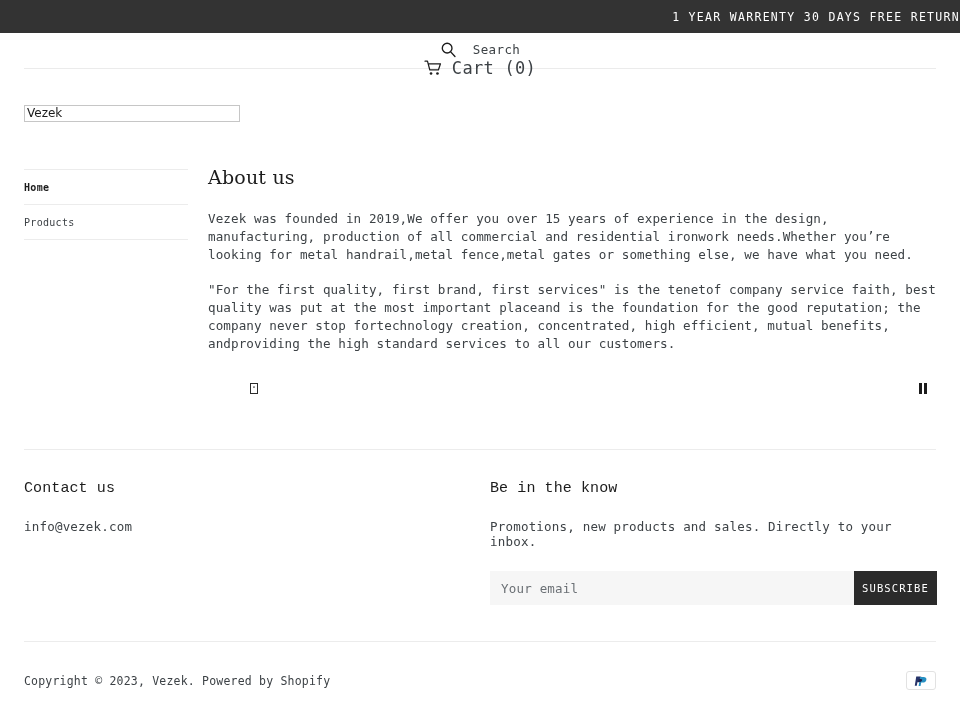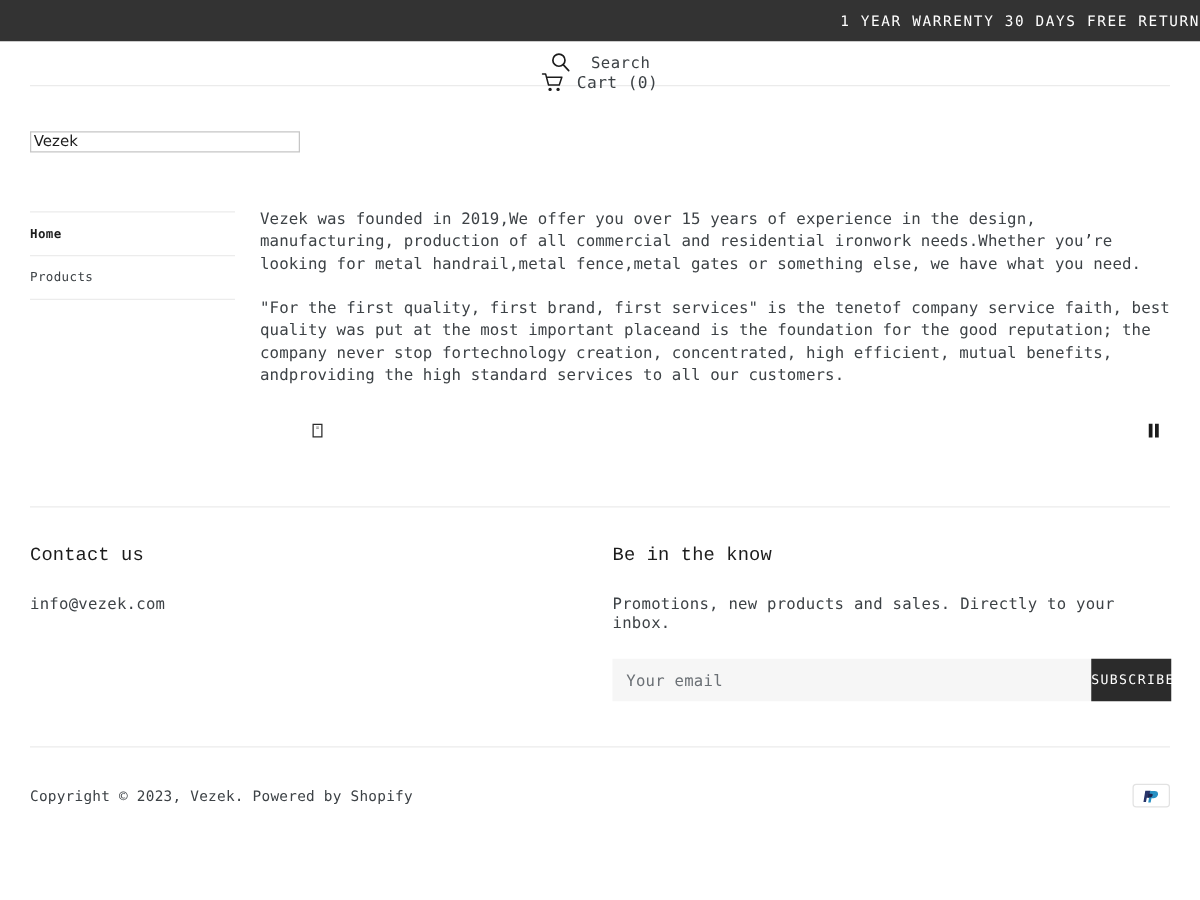--- a/index.html
+++ b/index.html
@@ -40,21 +40,21 @@
   }
   .header-left { display: flex; align-items: center; gap: 16px; }
   .icon-search { width: 17px; height: 17px; display:block; }
   .search-label {
     font-size: 12.5px;
     color: #3d4246;
     letter-spacing: .4px;
   }
   .header-right { display: flex; align-items: center; gap: 9px; }
   .icon-cart { width: 19px; height: 16px; display:block; }
-  .cart-label { font-size: 13px; color: #3d4246; letter-spacing:.3px; }
+  .cart-label { font-size: 17px; color: #3d4246; letter-spacing:.3px; }
 
   
   .logo-wrap {
     margin: 33px 0 0 24px;
     height: 20px;
   }
   .broken-img {
     display: inline-flex;
     align-items: center;
     width: 216px;
@@ -188,21 +188,21 @@
     padding: 0 11px;
     font-size: 12.5px;
     color: #3d4246;
     font-family: "DejaVu Sans Mono", monospace;
     letter-spacing: .2px;
     outline: none;
     height: 34px;
   }
   .newsletter input::placeholder { color: #6b7075; opacity: 1; }
   .newsletter button {
-    width: 64px;
+    width: 83px;
     height: 34px;
     border: none;
     background: #2b2b2b;
     color: #ffffff;
     font-size: 10.5px;
     letter-spacing: 1.1px;
     font-family: "DejaVu Sans Mono", monospace;
     cursor: pointer;
     padding: 0;
   }
@@ -272,20 +272,21 @@
   <div class="content">
 
     <nav class="sidebar">
       <ul class="nav-list">
         <li class="nav-item active">Home</li>
         <li class="nav-item">Products</li>
       </ul>
     </nav>
 
     <section class="main">
+      <h1 class="page-title">About us</h1>
       <div class="rte">
         <p>Vezek was founded in 2019,We offer you over 15 years of experience in the design, manufacturing, production of all commercial and residential ironwork needs.Whether you’re looking for metal handrail,metal fence,metal gates or something else, we have what you need.</p>
         <p>"For the first quality, first brand, first services" is the tenetof company service faith, best quality was put at the most important placeand is the foundation for the good reputation; the company never stop fortechnology creation, concentrated, high efficient, mutual benefits, andproviding the high standard services to all our customers.</p>
       </div>
 
       <div class="slider-controls">
         <span class="tofu">
             <span>☒</span>
           </span>
         <span class="pause-btn" title="Pause slideshow">

